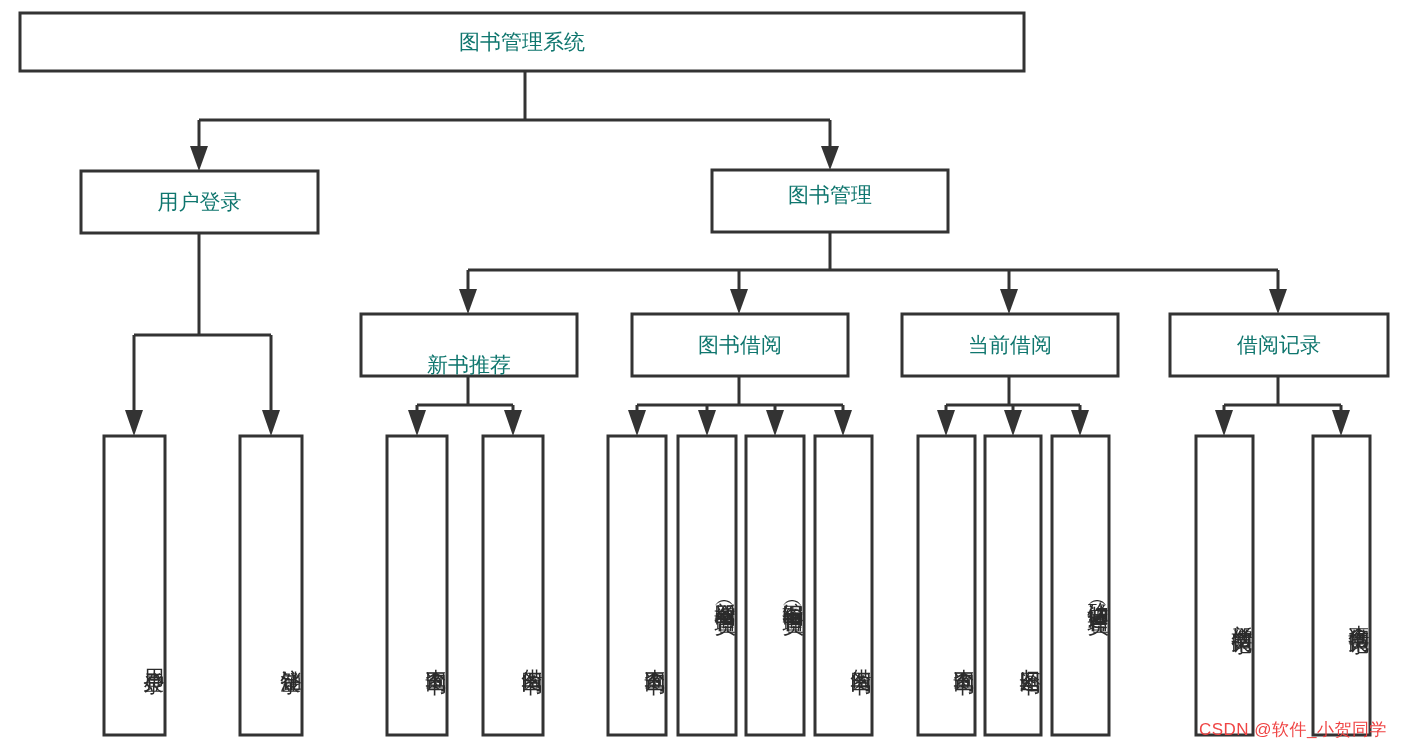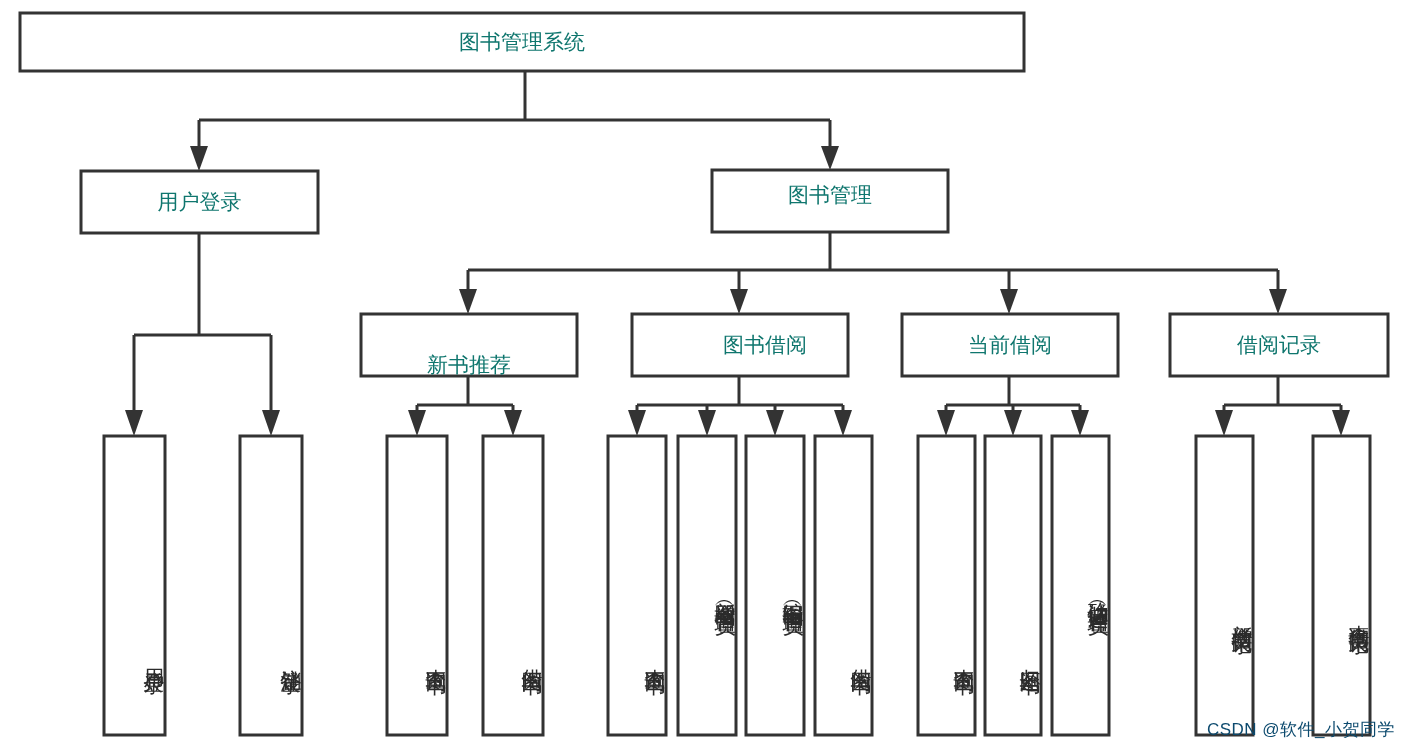--- a/index.html
+++ b/index.html
@@ -62,24 +62,24 @@
     align-items: center;
     justify-content: center;
     font-size: 21px;
     color: #0f766e;
     font-family: "Liberation Sans", "DejaVu Sans", sans-serif;
     white-space: nowrap;
     pointer-events: none;
   }
   .watermark {
     position: absolute;
-    right: 10px;
+    right: 18px;
     bottom: 6px;
     font-size: 17px;
-    color: #0c4a6e;
+    color: #ef4444;
     font-family: "Liberation Sans", "DejaVu Sans", sans-serif;
     letter-spacing: 0.5px;
     white-space: nowrap;
     pointer-events: none;
   }
 </style>
 </head>
 <body>
 
 <div id="diagram-root">
@@ -169,21 +169,21 @@
     <polygon class="arrow-head" points="1215,410 1233,410 1224,436"></polygon>
     <polygon class="arrow-head" points="1332,410 1350,410 1341,436"></polygon>
   </svg>
 
   <div class="hlabel" style="left:20px; top:13px; width:1004px; height:58px;">图书管理系统</div>
 
   <div class="hlabel" style="left:81px; top:171px; width:237px; height:62px;">用户登录</div>
   <div class="hlabel" style="left:712px; top:170px; width:236px; height:50px;">图书管理</div>
 
   <div class="hlabel" style="left:361px; top:314px; width:216px; height:62px;margin-top:20px;">新书推荐</div>
-  <div class="hlabel" style="left:632px; top:314px; width:216px; height:62px;padding-left:25px;">图书借阅</div>
+  <div class="hlabel" style="left:632px; top:314px; width:216px; height:62px;">图书借阅</div>
   <div class="hlabel" style="left:1170px; top:314px; width:218px; height:62px;">借阅记录</div>
   <div class="hlabel" style="left:902px; top:314px; width:216px; height:62px;">当前借阅</div>
 
   <div class="vlabel" style="left:104px; top:436px; width:61px; height:299px; padding-top:70px;">用户登录</div>
   <div class="vlabel" style="left:240px; top:436px; width:62px; height:299px; padding-top:70px;">注销登录</div>
   <div class="vlabel" style="left:387px; top:436px; width:60px; height:299px; padding-top:70px;">查询图书</div>
   <div class="vlabel" style="left:483px; top:436px; width:60px; height:299px; padding-top:70px;">借阅图书</div>
   <div class="vlabel" style="left:608px; top:436px; width:58px; height:299px; padding-top:70px;">查询图书</div>
   <div class="vlabel" style="left:678px; top:436px; width:58px; height:299px; padding-top:8px;">新增图书（管理员）</div>
   <div class="vlabel" style="left:746px; top:436px; width:58px; height:299px; padding-top:8px;">编辑图书（管理员）</div>

